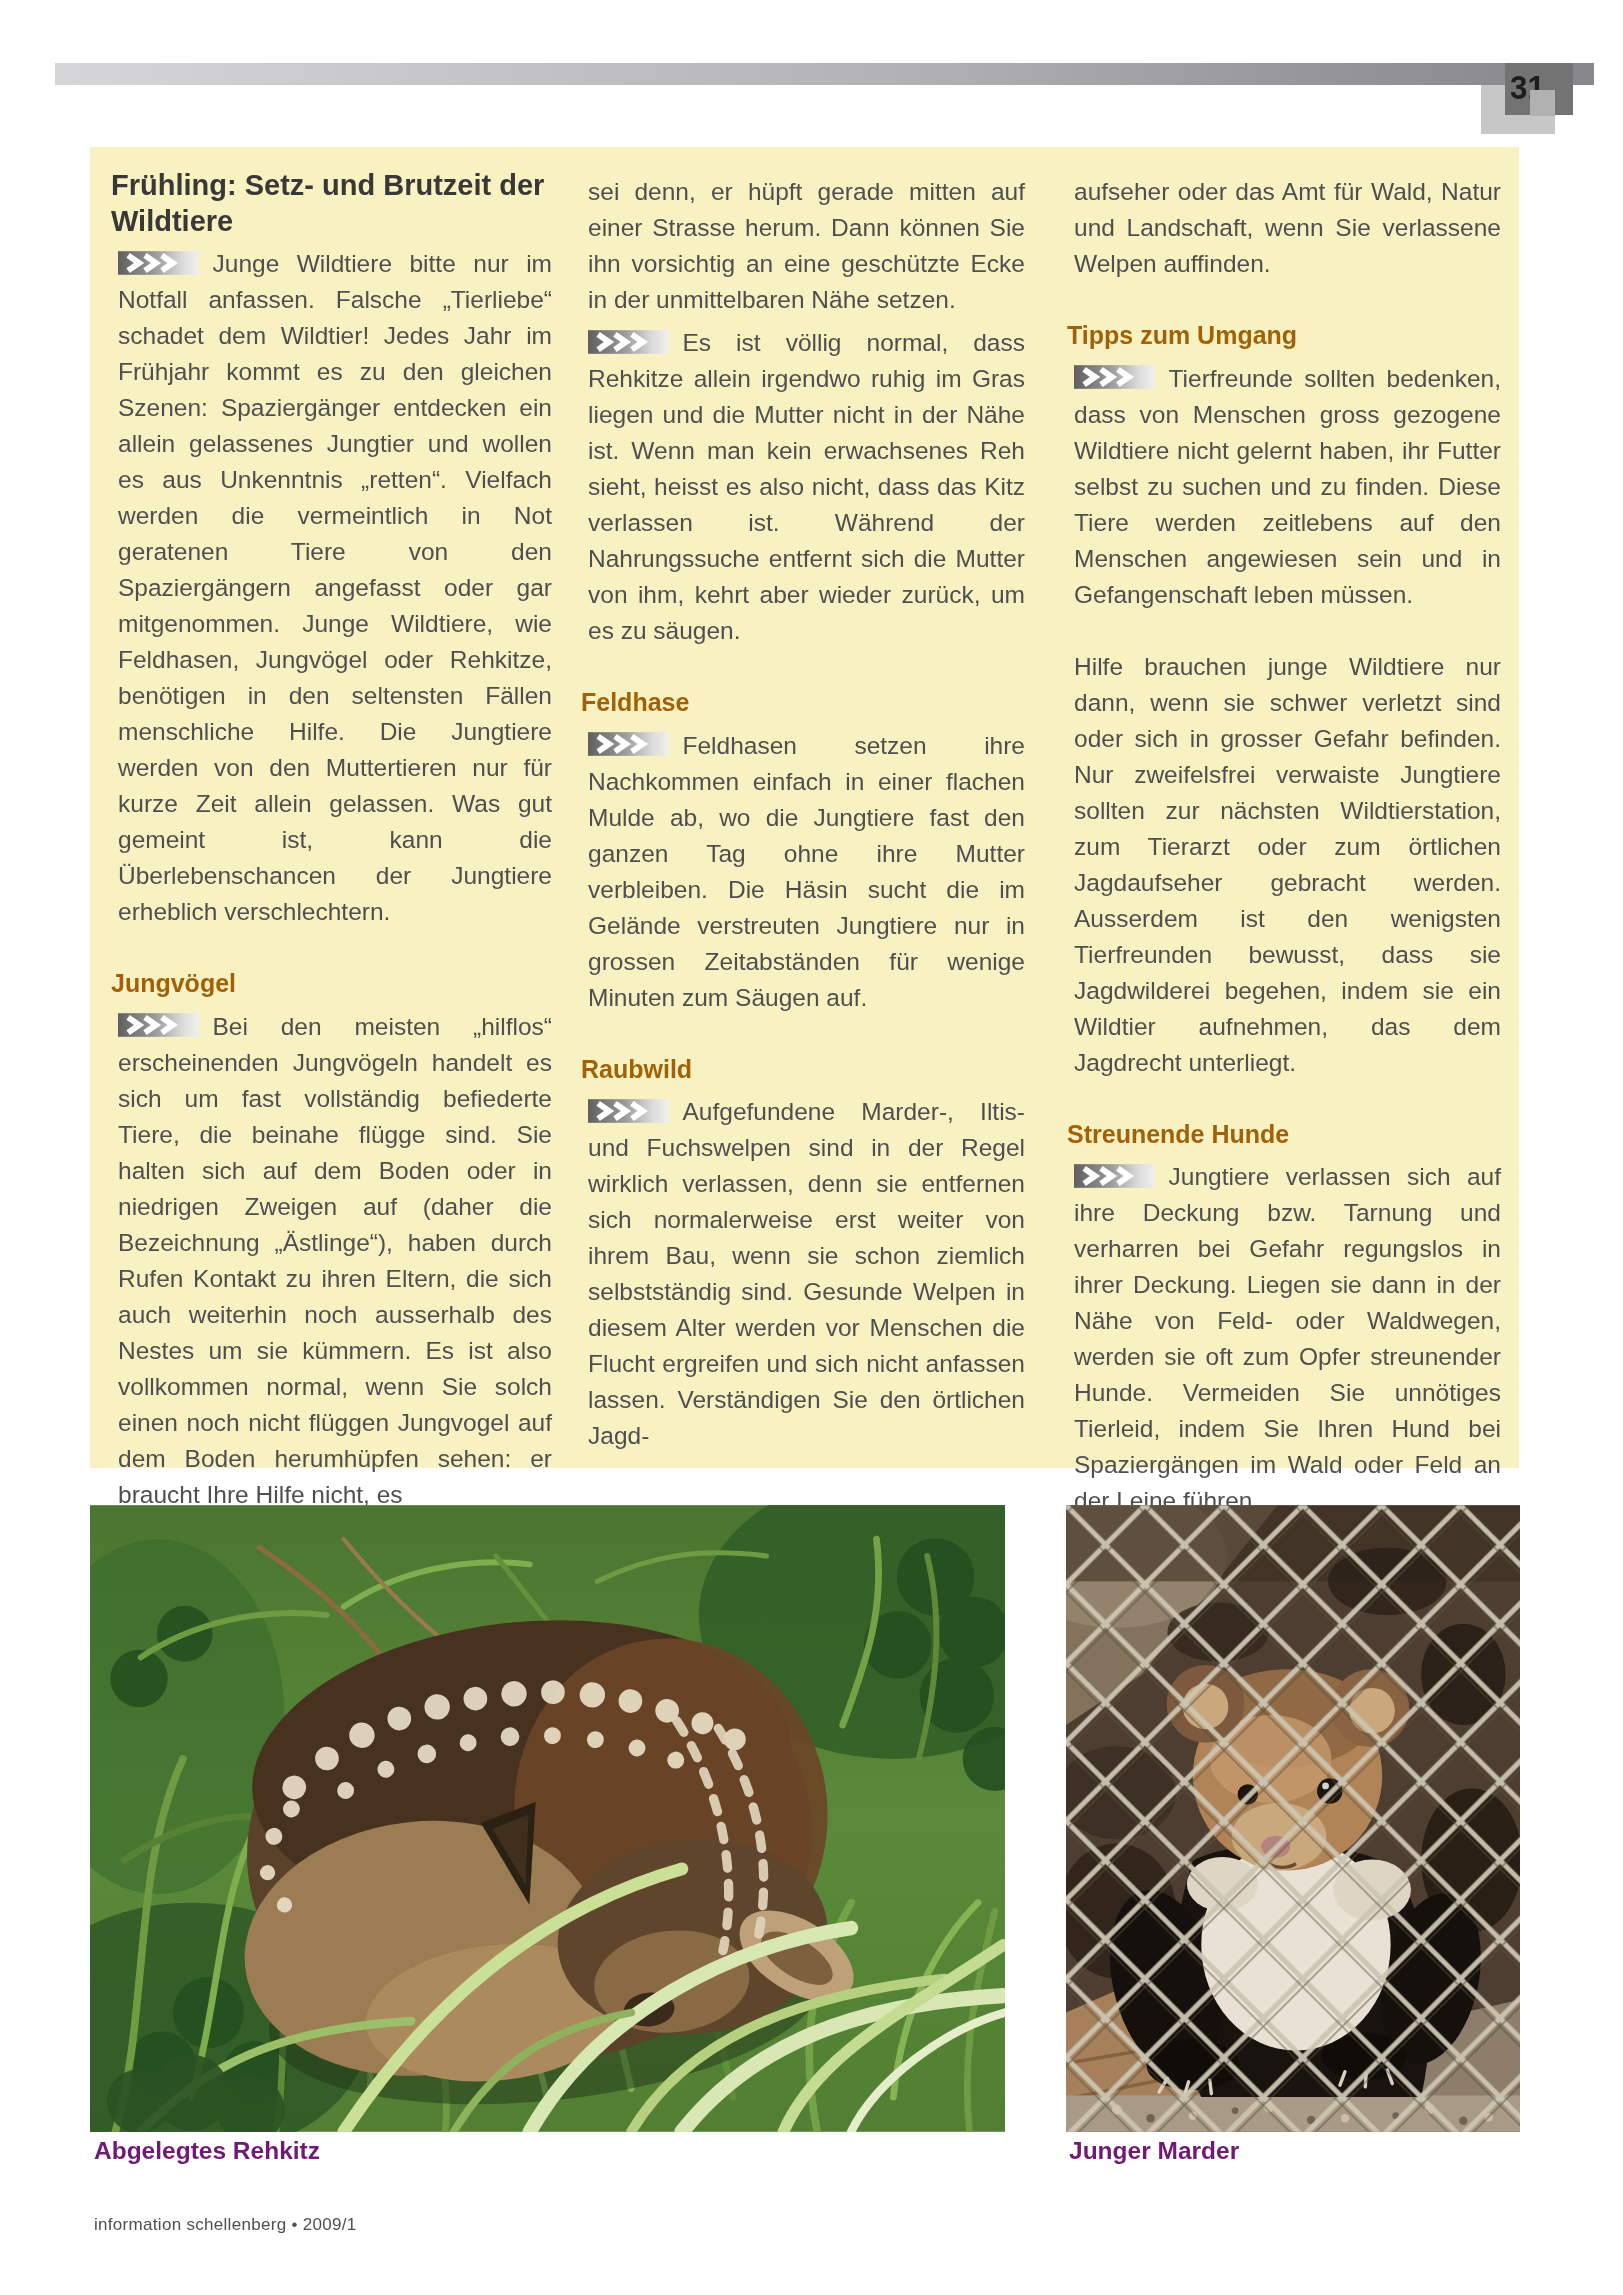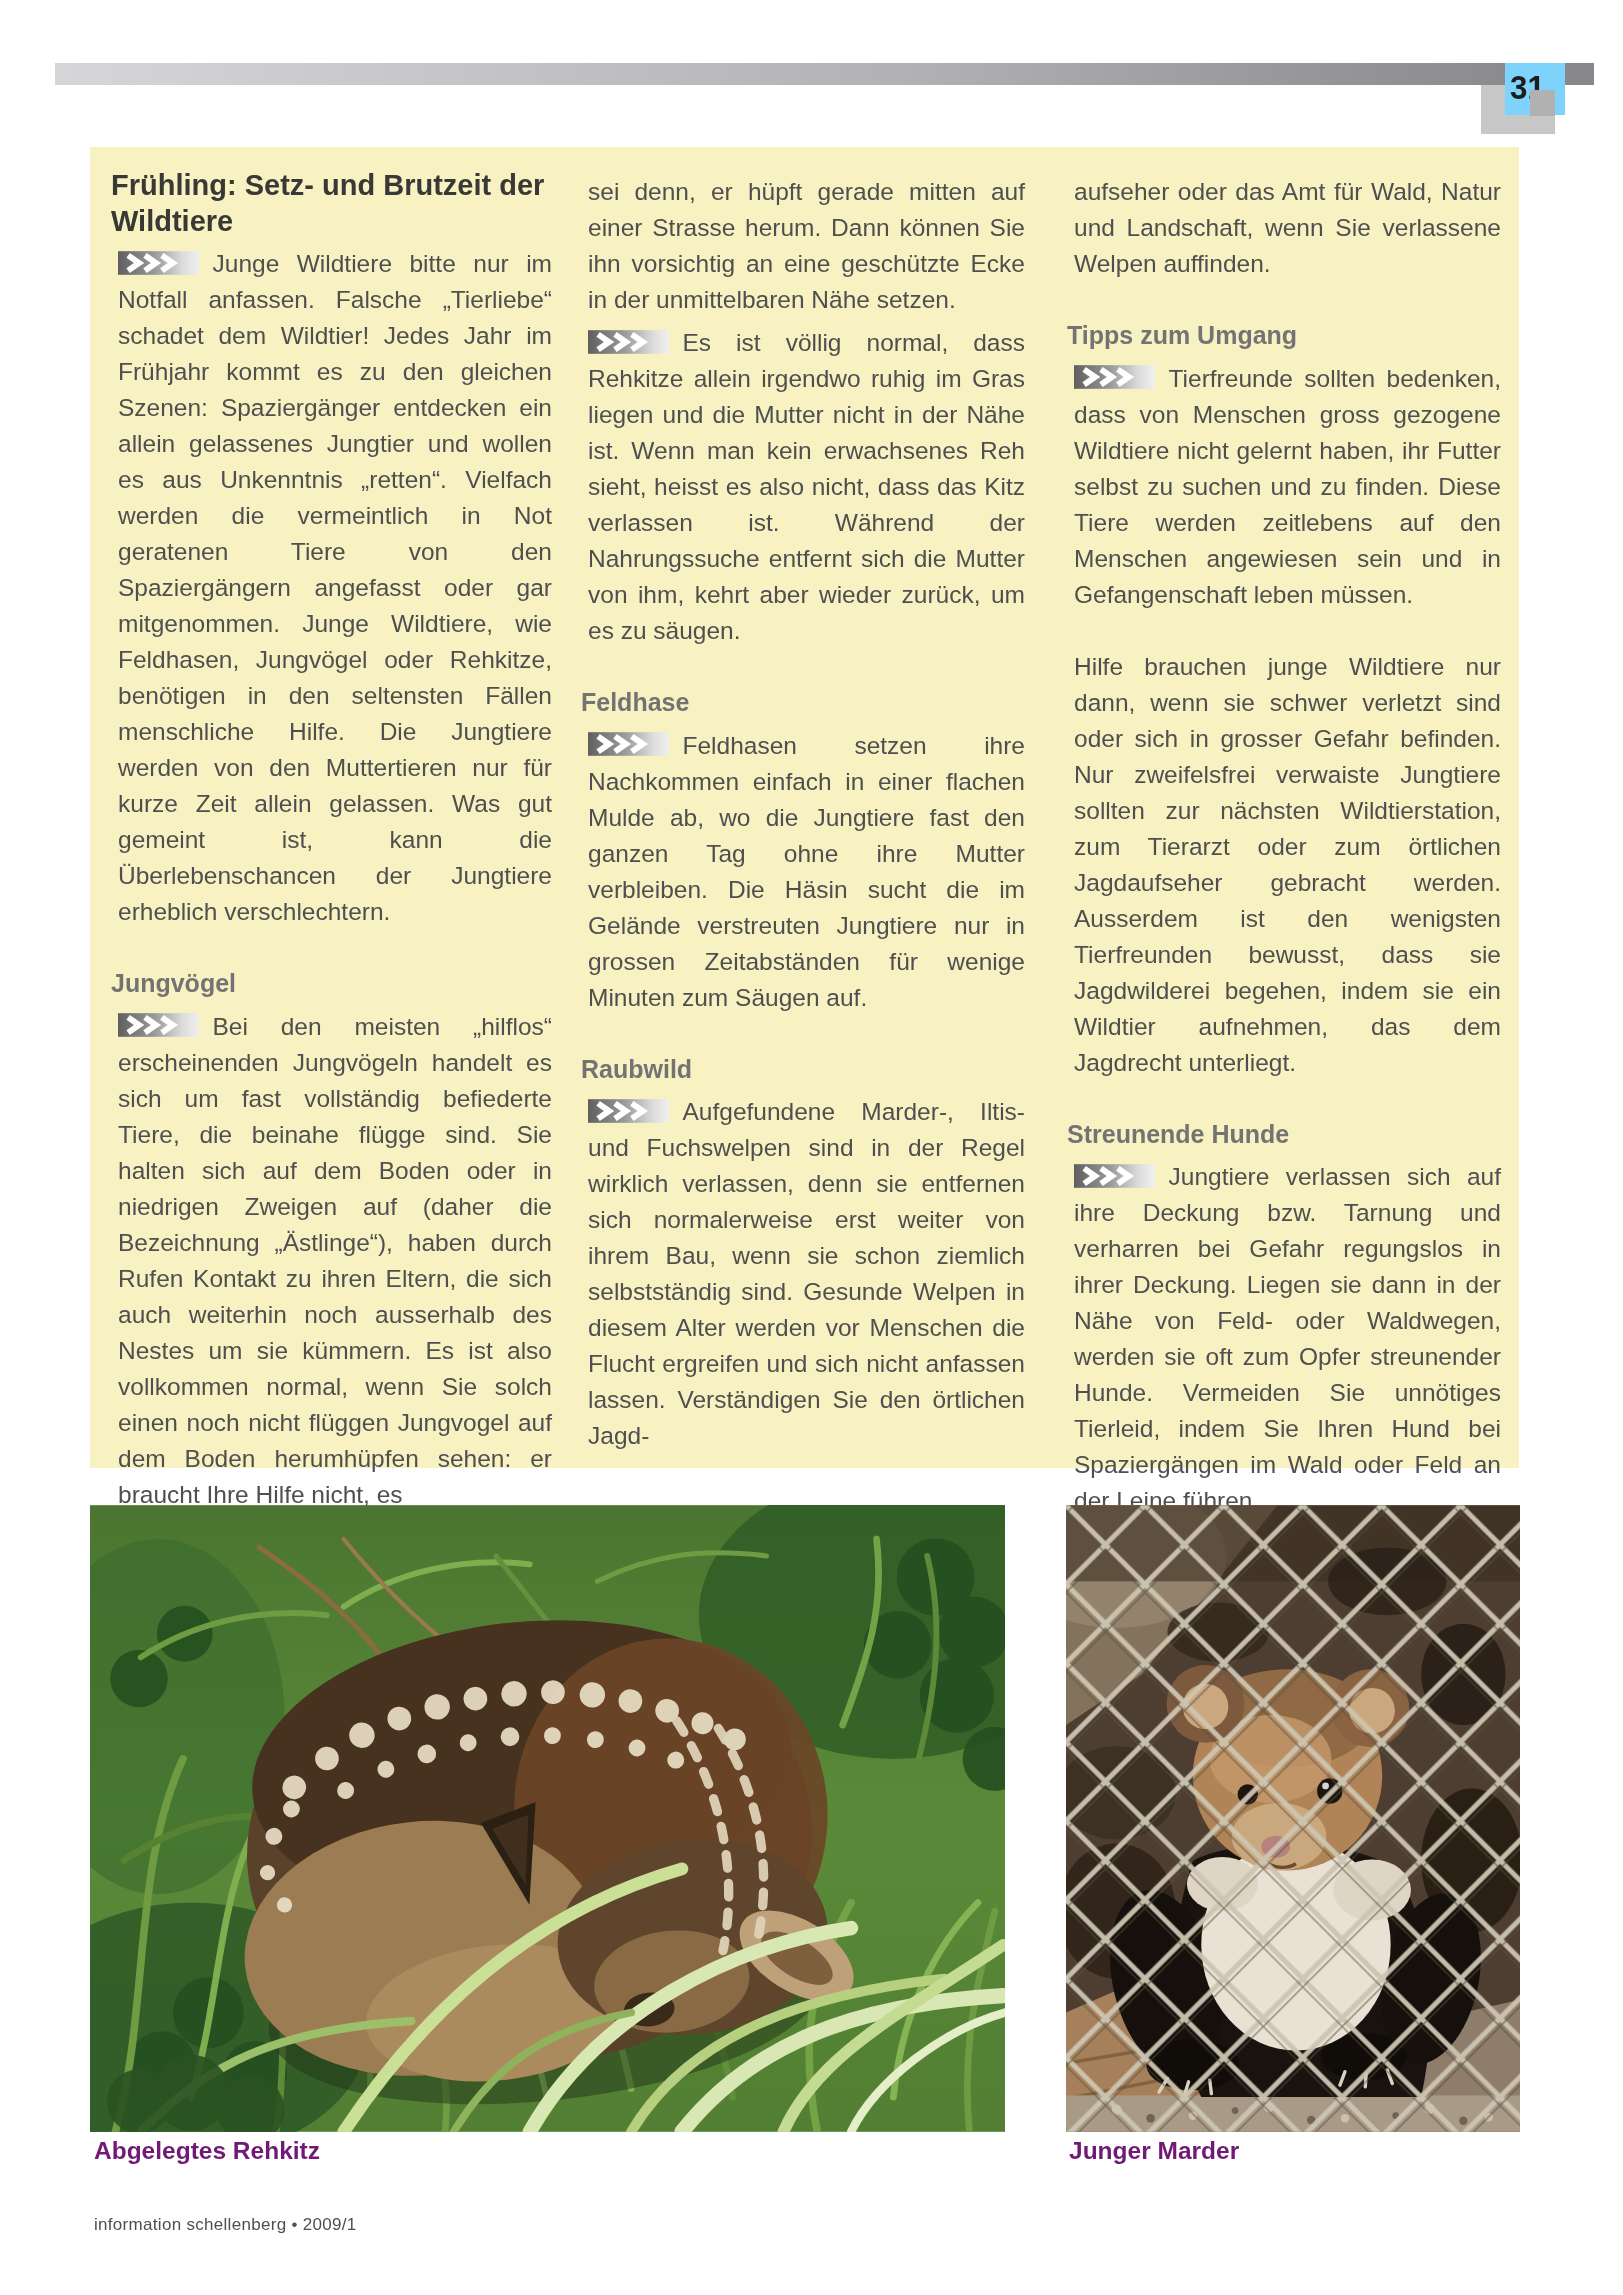--- a/index.html
+++ b/index.html
@@ -6,42 +6,42 @@
   body{
     width:1623px;height:2295px;position:relative;background:#ffffff;
     font-family:"Liberation Sans", sans-serif;overflow:hidden;
   }
   
   .header-bar{
     position:absolute;left:55px;top:63px;width:1539px;height:22px;
     background:linear-gradient(to right,#d6d6d8 0%,#c6c6c8 25%,#b2b2b4 55%,#96969a 82%,#87878b 100%);
   }
   .sq-light{position:absolute;left:1481px;top:85px;width:74px;height:49px;background:#c7c7c7;}
-  .page-badge{position:absolute;left:1505px;top:63px;width:60px;height:52px;background:#7dd3fc;}
+  .page-badge{position:absolute;left:1505px;top:63px;width:68px;height:52px;background:#737373;}
   .page-badge span{
     position:absolute;left:5px;top:5px;font-size:34px;font-weight:bold;color:#1d1d1b;
     letter-spacing:0px;transform:scaleX(.92);transform-origin:left top;
   }
   .sq-mid{position:absolute;left:1530px;top:90px;width:25px;height:26px;background:#b1b1b1;}
 
   
   .panel{position:absolute;left:90px;top:147px;width:1429px;height:1321px;background:#f8f1c2;}
   .col{
     position:absolute;top:20px;color:#4f4f4f;font-size:24.5px;line-height:36px;
     text-align:justify;hyphens:manual;
   }
   .col-1{left:21px;width:448px;}
   .col-2{left:491px;width:451px;}
   .col-3{left:977px;width:441px;}
   .article-title{
     font-size:29px;line-height:36px;font-weight:bold;color:#383836;
     margin:0 0 1px 0;text-align:left;
   }
   .col h3{
-    font-size:25px;line-height:34px;font-weight:bold;color:#737373;
+    font-size:25px;line-height:34px;font-weight:bold;color:#a16207;
     margin:36px 0 8.5px 0;text-align:left;
   }
   .col p{margin:7px;}
   .col p.gap{margin-top:36px;}
   .chev{display:inline-block;vertical-align:-2.5px;margin-right:13.5px;}
 
   
   .photo{position:absolute;top:1505px;display:block;}
   .photo-left{left:90px;}
   .photo-right{left:1066px;}

